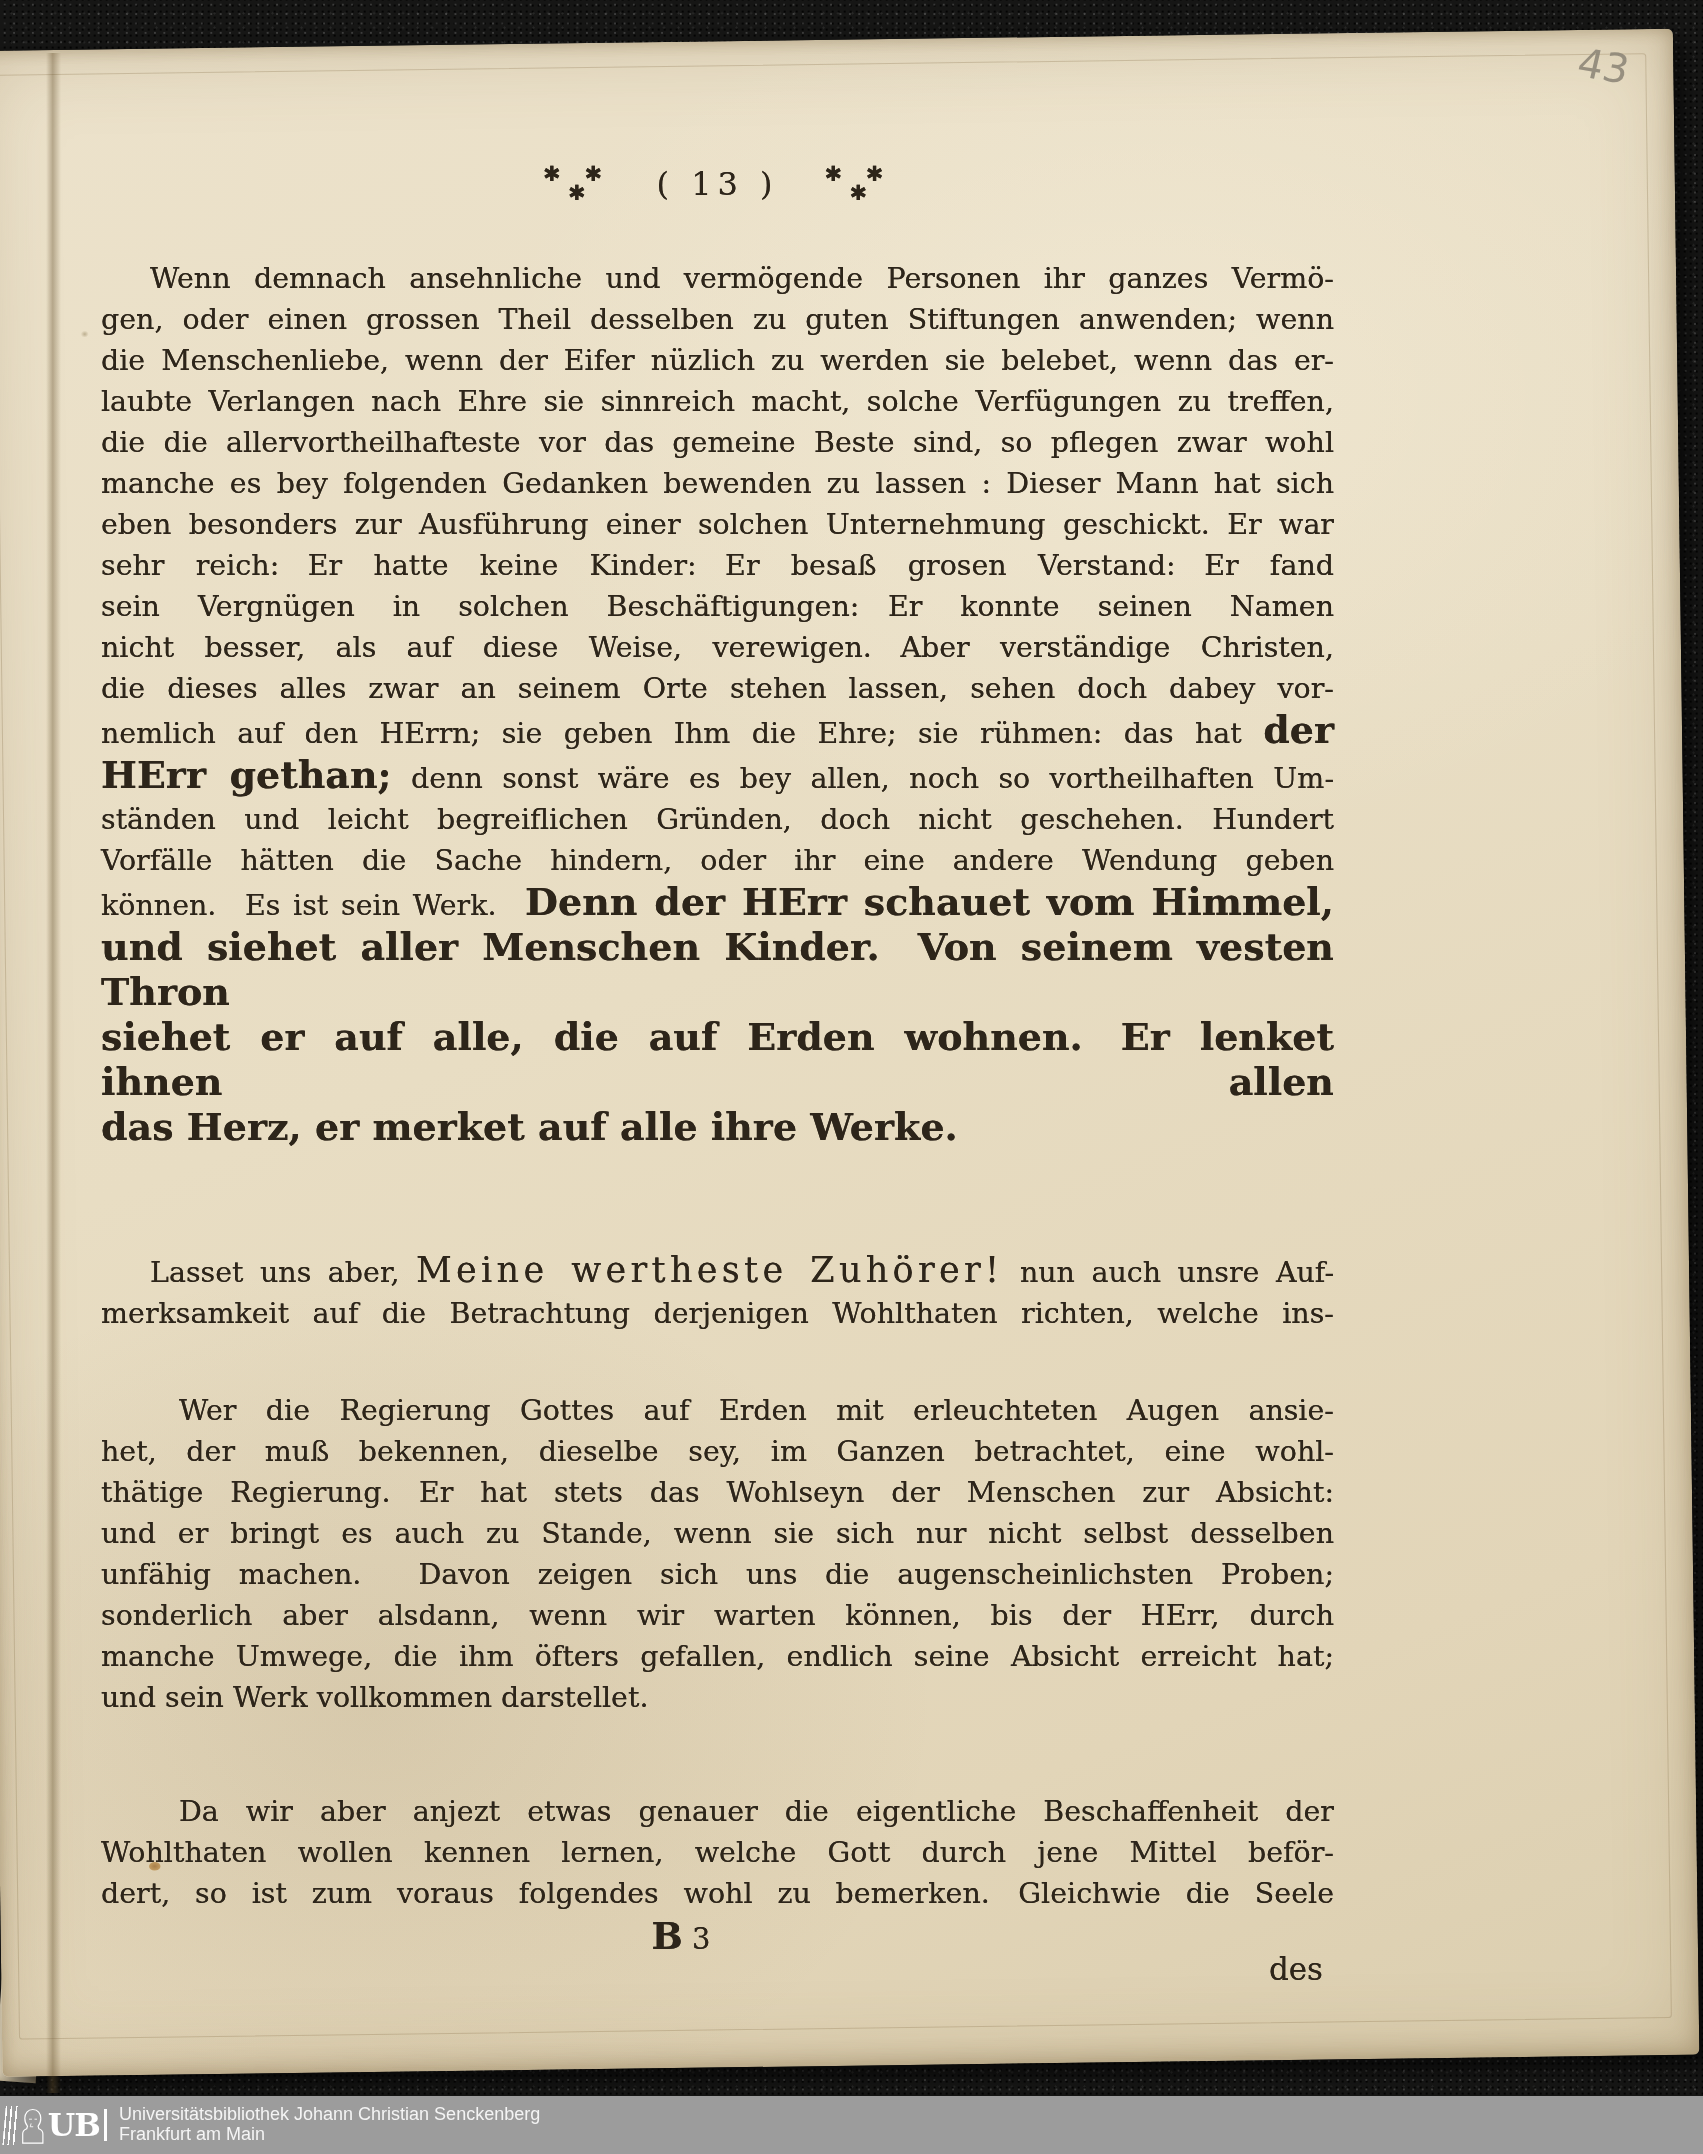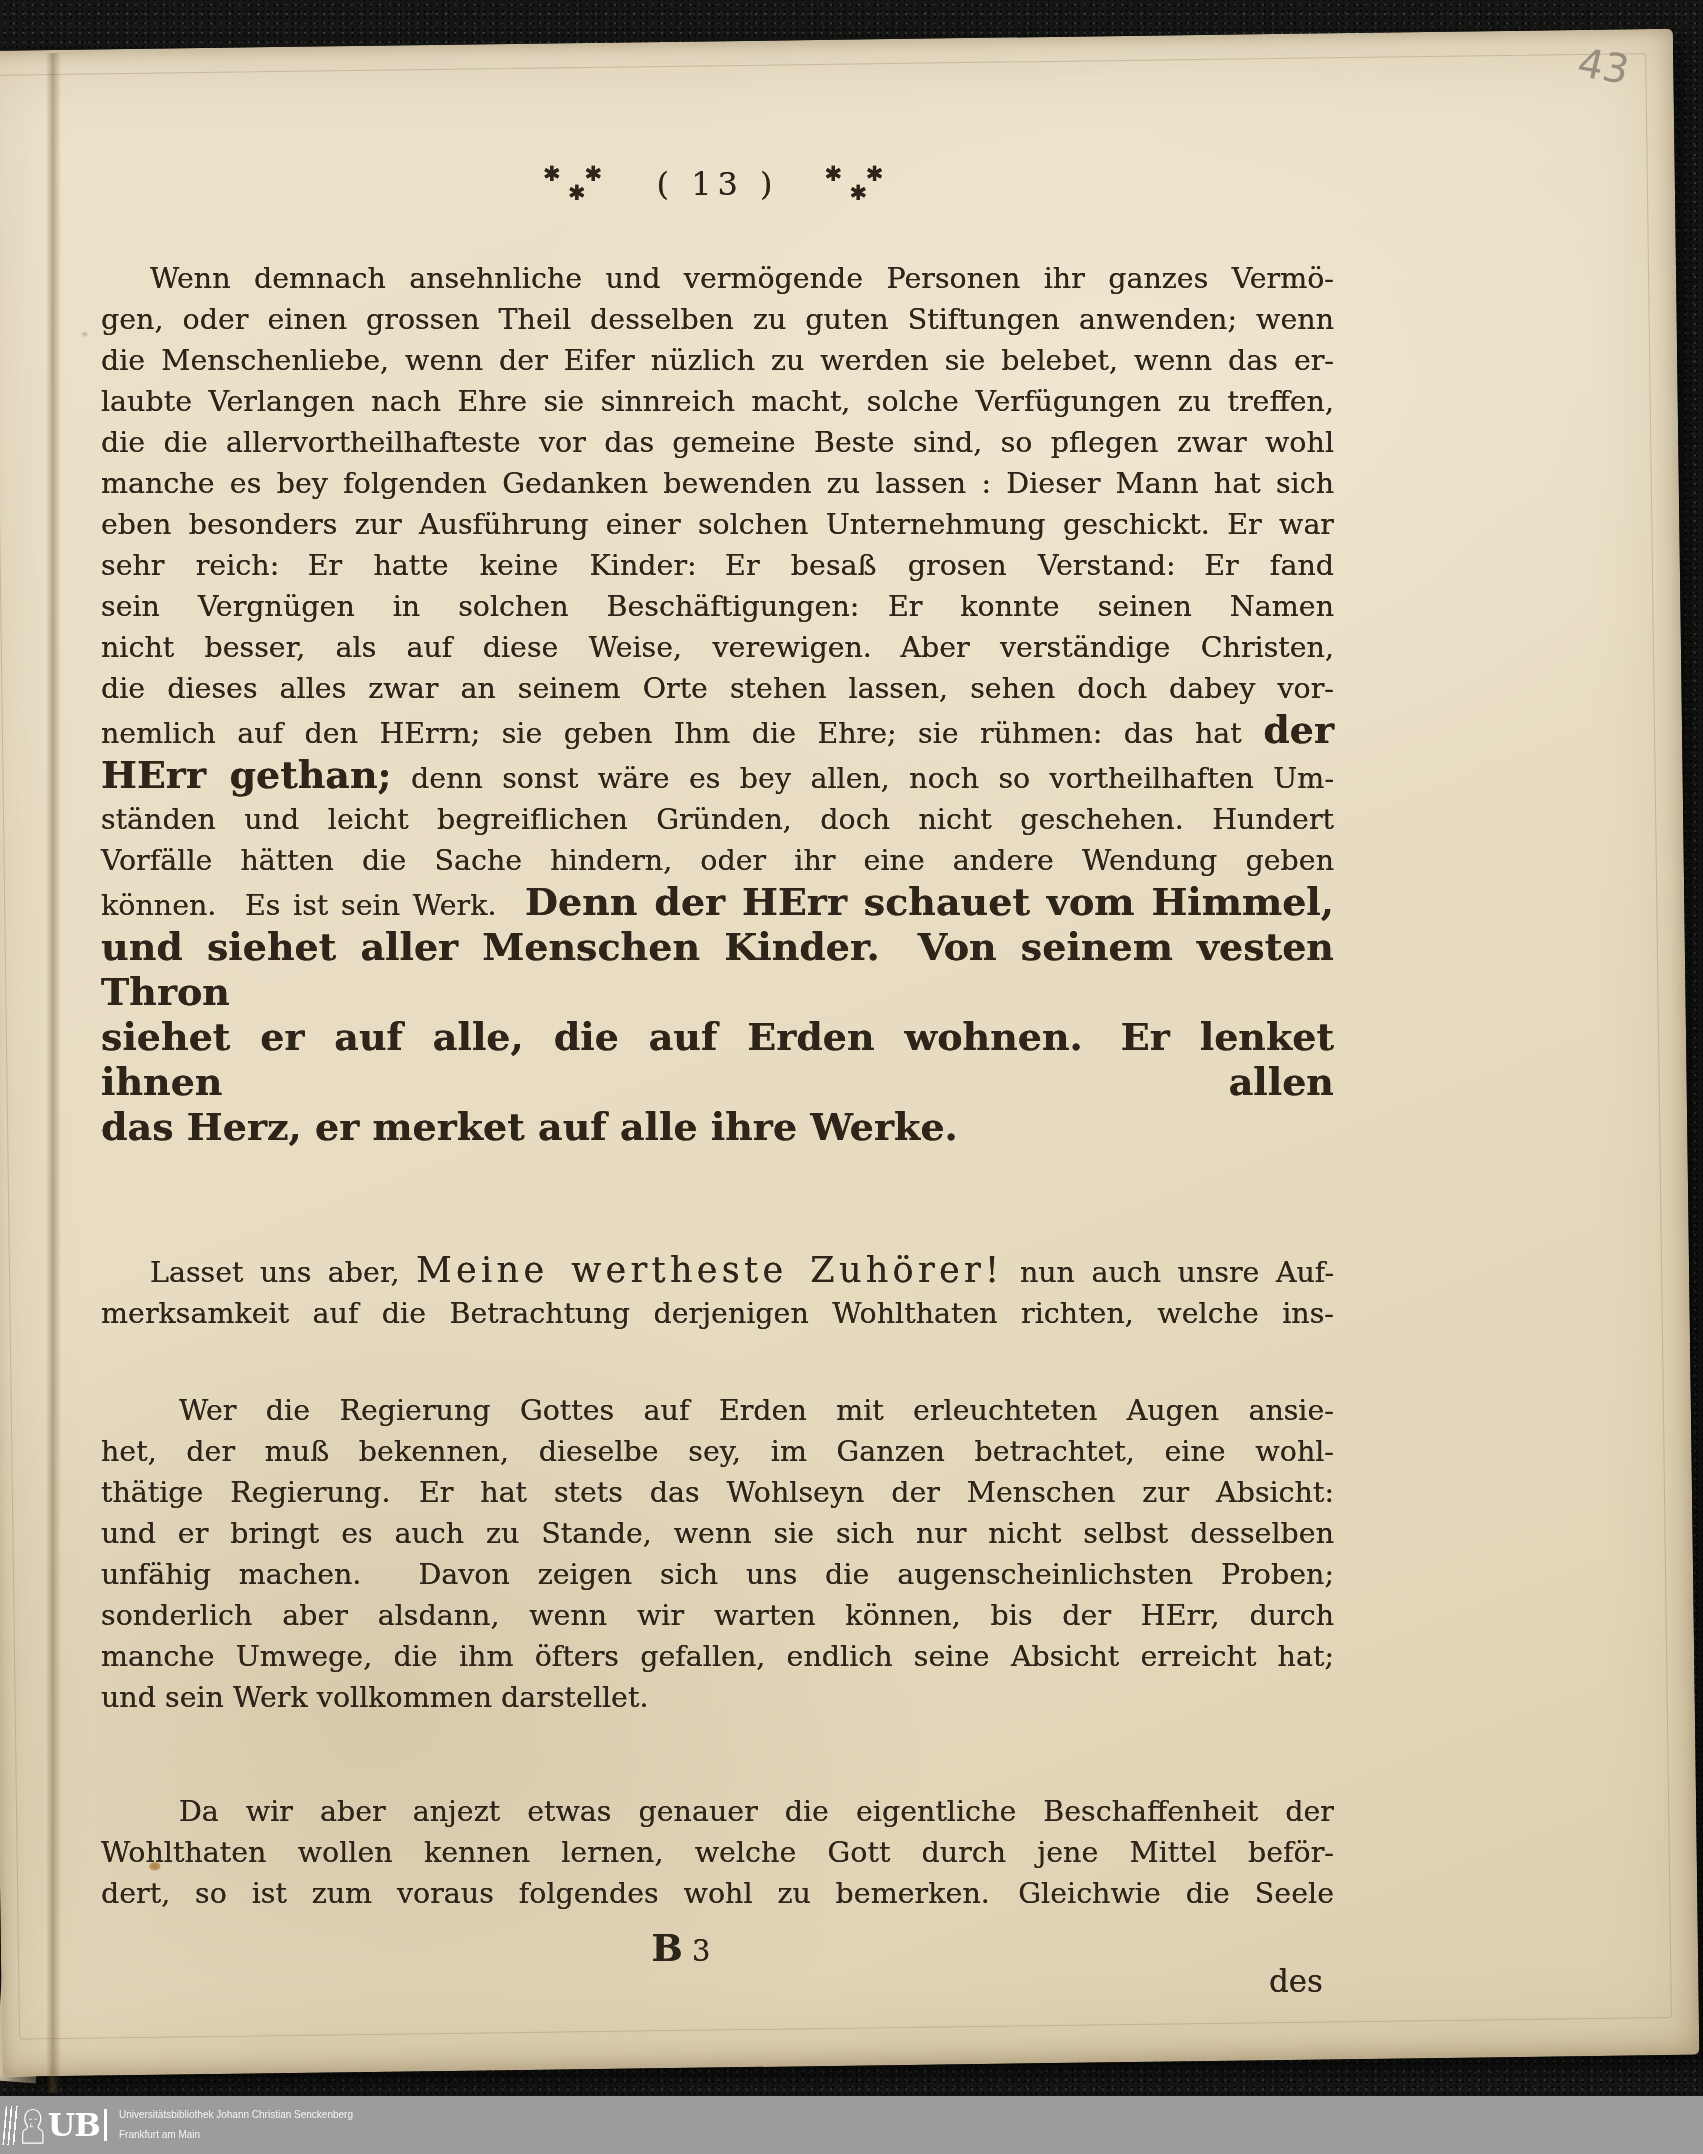--- a/index.html
+++ b/index.html
@@ -66,37 +66,37 @@
 
   .line{font-size:28.5px;line-height:41px;text-align:justify;text-align-last:justify;
     text-justify:inter-word;white-space:normal;}
   .line.endline{text-align-last:left;}
   .line.indent{text-indent:49px;}
   .para-3 .line.indent,.para-4 .line.indent{text-indent:78px;}
   .seg-n{font-weight:400;}
   .seg-b{font-weight:700;font-size:38px;}
   .seg-sp{font-weight:400;font-size:35px;letter-spacing:4.3px;}
 
-  .sigrow{position:relative;height:94px;margin-top:12px;}
+  .sigrow{position:relative;height:94px;margin-top:0;}
   .sig{position:absolute;left:50%;transform:translateX(-66px);top:0;font-size:29px;}
   .sig .sig-letter{font-weight:700;font-size:37px;}
   .catchword{position:absolute;right:11px;top:37px;font-weight:400;font-size:31px;}
 
   
   .footer{position:absolute;left:0;bottom:0;width:1704px;height:58px;background:#9c9c9c;
     display:flex;align-items:center;z-index:6;color:#f4f4f4;
     font-family:"Liberation Sans",sans-serif;}
   .logo{display:flex;align-items:center;height:100%;margin-left:4.3px;}
   .logo-books{width:12.8px;height:39px;margin-right:3.4px;transform:skewX(-5deg);
     background:repeating-linear-gradient(90deg,#fff 0 1.7px,transparent 1.7px 5.1px);}
   .logo-face{width:25.6px;height:37px;margin-right:1.7px;}
   .logo-ub{font-family:"DejaVu Serif",serif;font-weight:700;font-size:31.5px;color:#fff;
     letter-spacing:-0.9px;line-height:1;}
   .logo-vbar{width:2.6px;height:32px;background:#fff;margin-left:4.3px;}
-  .footer-text{margin-left:12px;font-size:10px;line-height:19.6px;}
+  .footer-text{margin-left:12px;font-size:18px;line-height:19.6px;}
 </style>
 </head>
 <body>
 
 <div class="stage">
 
   <div class="underpage"></div>
 
   <div class="paper">
     <div class="platemark"></div>

